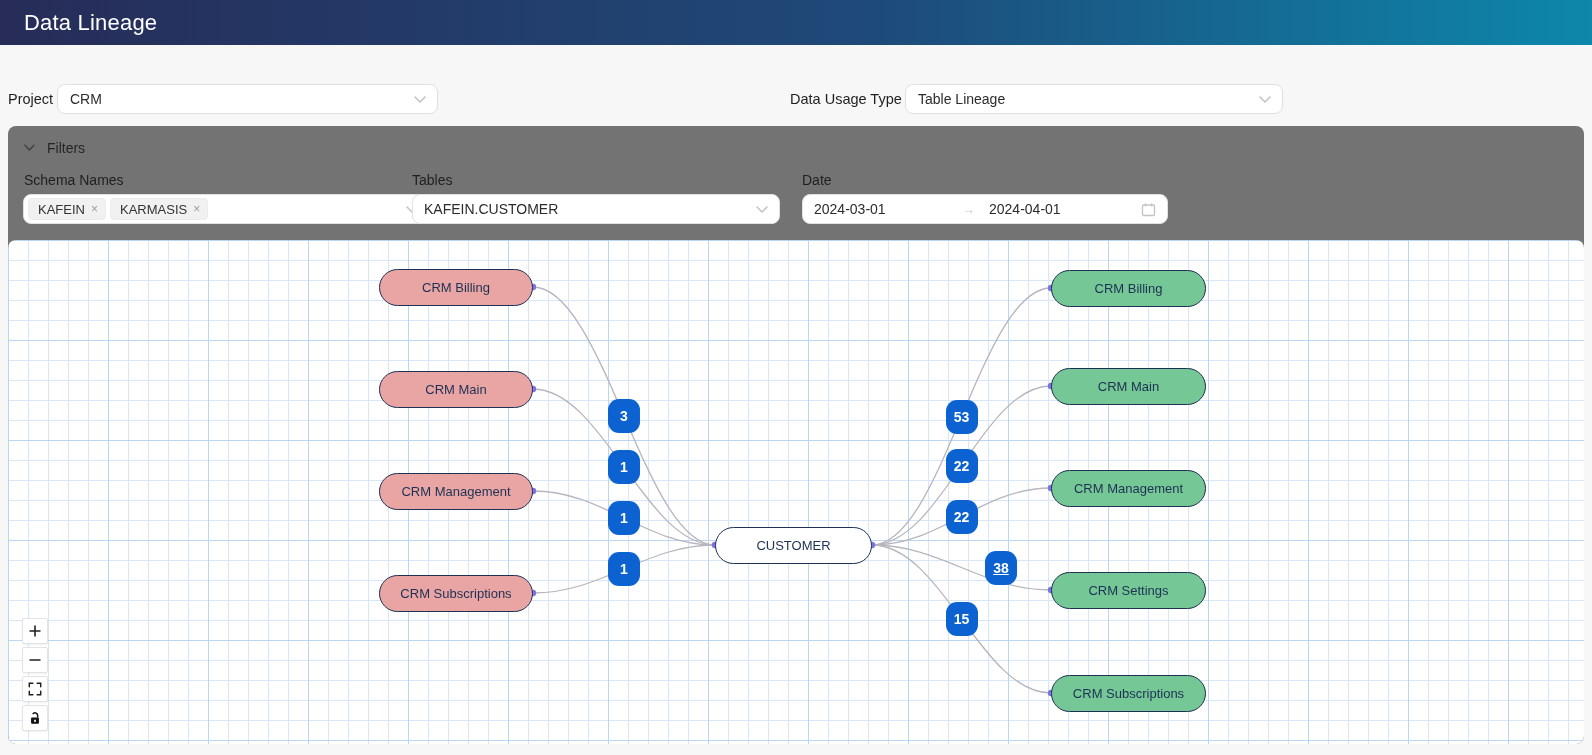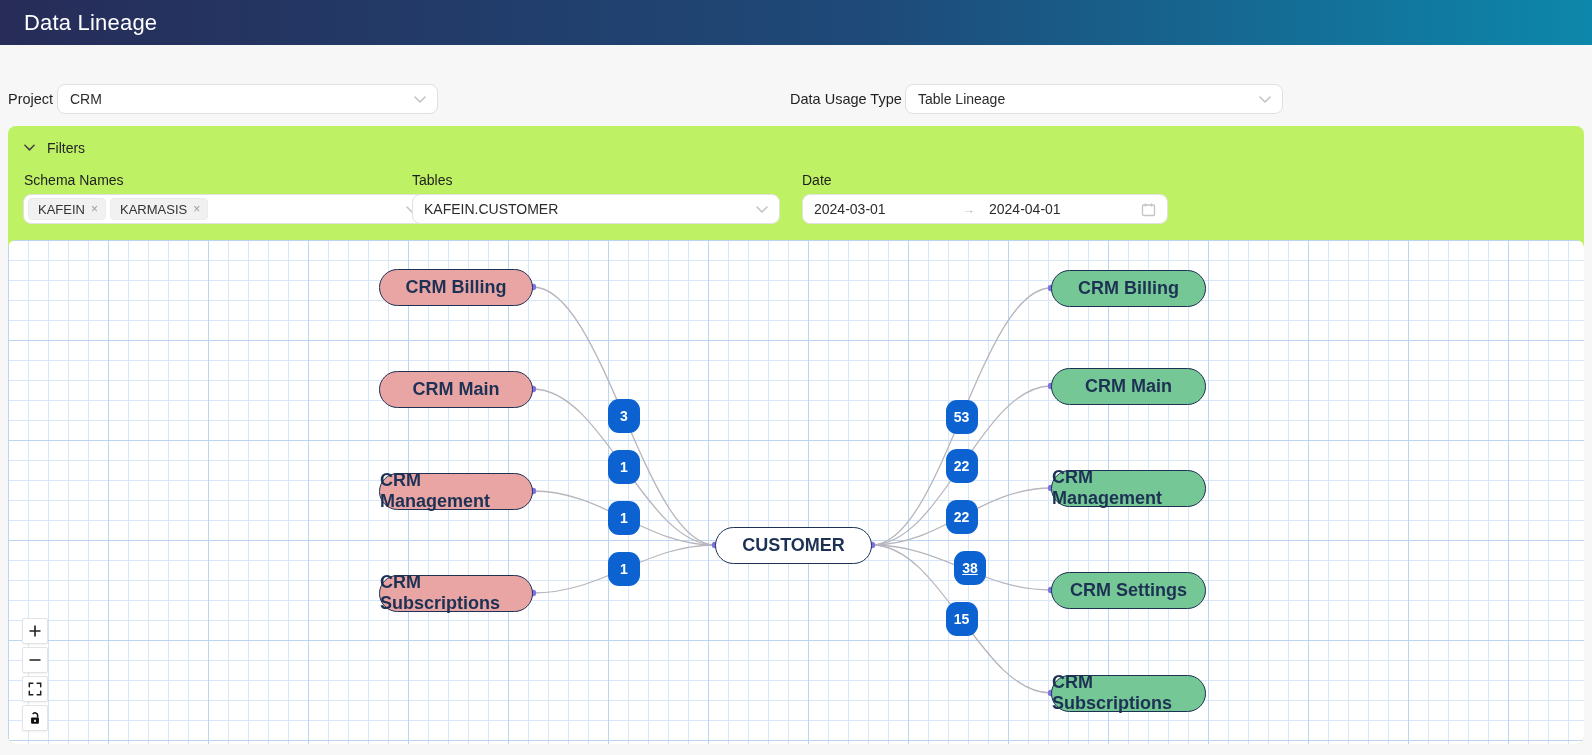--- a/index.html
+++ b/index.html
@@ -32,21 +32,21 @@
   }
   .select .chev { position:absolute; right:11px; top:11px; }
   .lbl-project { left:8px; }
   .sel-project { left:57px; width:381px; }
   .lbl-usage { left:790px; }
   .sel-usage { left:905px; width:378px; }
 
   
   .filters-panel {
     position:absolute; left:8px; top:126px; width:1576px; height:618px;
-    background:#bef264; border-radius:8px;
+    background:#737373; border-radius:8px;
   }
   .filters-head {
     position:absolute; left:16px; top:12px; height:20px;
     display:flex; align-items:center; gap:12px; cursor:pointer;
     font-size:14px; color:#262626;
   }
   .field-label { position:absolute; top:46px; font-size:14px; color:#1f1f1f; }
   .f-lbl-schema { left:16px; }
   .f-lbl-tables { left:404px; }
   .f-lbl-date   { left:794px; }
@@ -93,21 +93,21 @@
       linear-gradient(to bottom, #bcd5f2 1px, transparent 1px),
       linear-gradient(to right, #d7e6f9 1px, transparent 1px),
       linear-gradient(to bottom, #d7e6f9 1px, transparent 1px);
     background-size: 100px 100px, 100px 100px, 20px 20px, 20px 20px;
   }
   #edges-svg { position:absolute; left:0; top:0; }
 
   .node {
     position:absolute; height:37px; border:1.6px solid #1d3154; border-radius:19px;
     display:flex; align-items:center; justify-content:center;
-    font-size:18px; font-weight:700; color:#1d3154; cursor:grab; z-index:2;
+    font-size:13px; font-weight:400; color:#1d3154; cursor:grab; z-index:2;
   }
   .node.src { left:371px; width:154px; background:#e9a5a3; }
   .node.tgt { left:1043px; width:155px; background:#75c795; }
   .node.ctr { left:707px; width:157px; background:#ffffff; }
 
   .badge {
     position:absolute; width:32px; height:34px; border-radius:11px;
     background:#0b62d0; color:#fff; font-size:14px; font-weight:bold;
     display:flex; align-items:center; justify-content:center; z-index:3;
   }
@@ -245,18 +245,18 @@
       <div class="badge" style="left: 600px; top: 261px;">1</div>
       <div class="node src" style="top: 334.5px;">CRM Subscriptions</div>
       <div class="badge" style="left: 600px; top: 312px;">1</div>
       <div class="node tgt" style="top: 29.5px;">CRM Billing</div>
       <div class="badge" style="left: 937.5px; top: 159.5px;">53</div>
       <div class="node tgt" style="top: 127.5px;">CRM Main</div>
       <div class="badge" style="left: 937.5px; top: 208.5px;">22</div>
       <div class="node tgt" style="top: 229.5px;">CRM Management</div>
       <div class="badge" style="left: 937.5px; top: 259.5px;">22</div>
       <div class="node tgt" style="top: 331.5px;">CRM Settings</div>
-      <div class="badge" style="left: 946px; top: 310.5px; text-decoration: underline;">38</div>
+      <div class="badge" style="left: 977px; top: 310.5px; text-decoration: underline;">38</div>
       <div class="node tgt" style="top: 434.5px;">CRM Subscriptions</div>
       <div class="badge" style="left: 937.5px; top: 362px;">15</div>
       <div class="node ctr" style="top: 286.5px;">CUSTOMER</div>
     </div>
 </section>
 
 </body></html>

